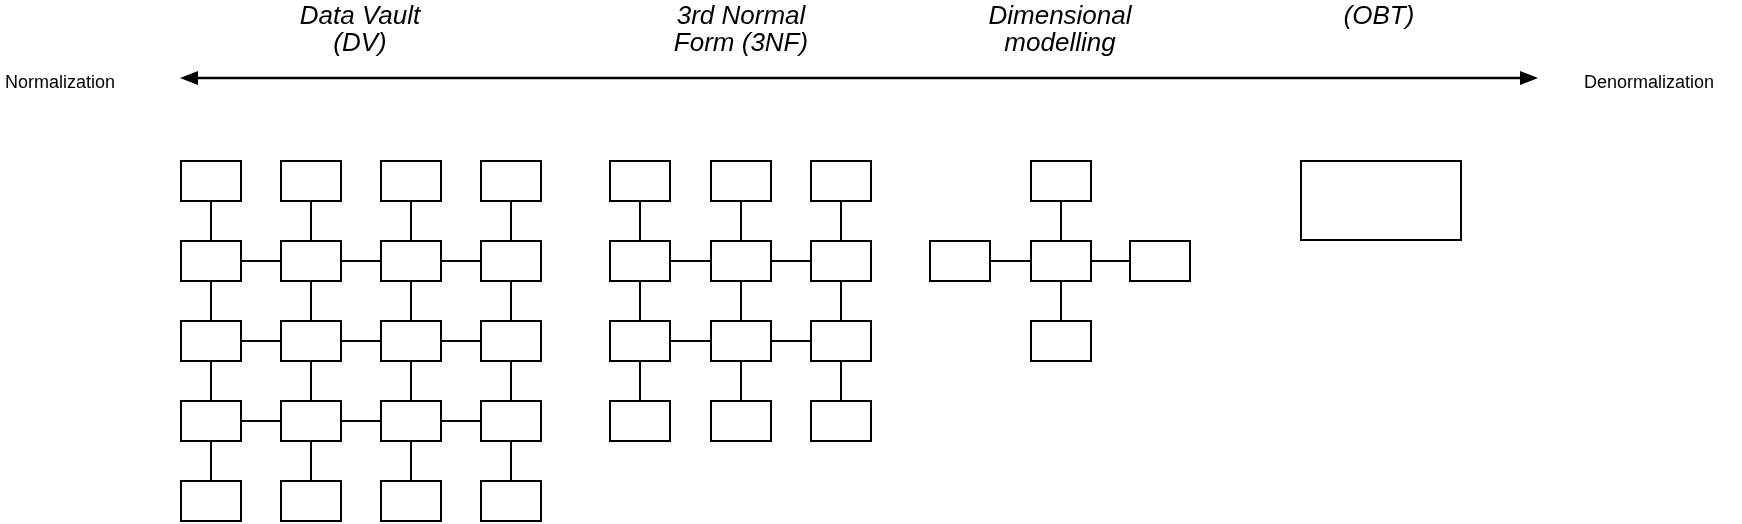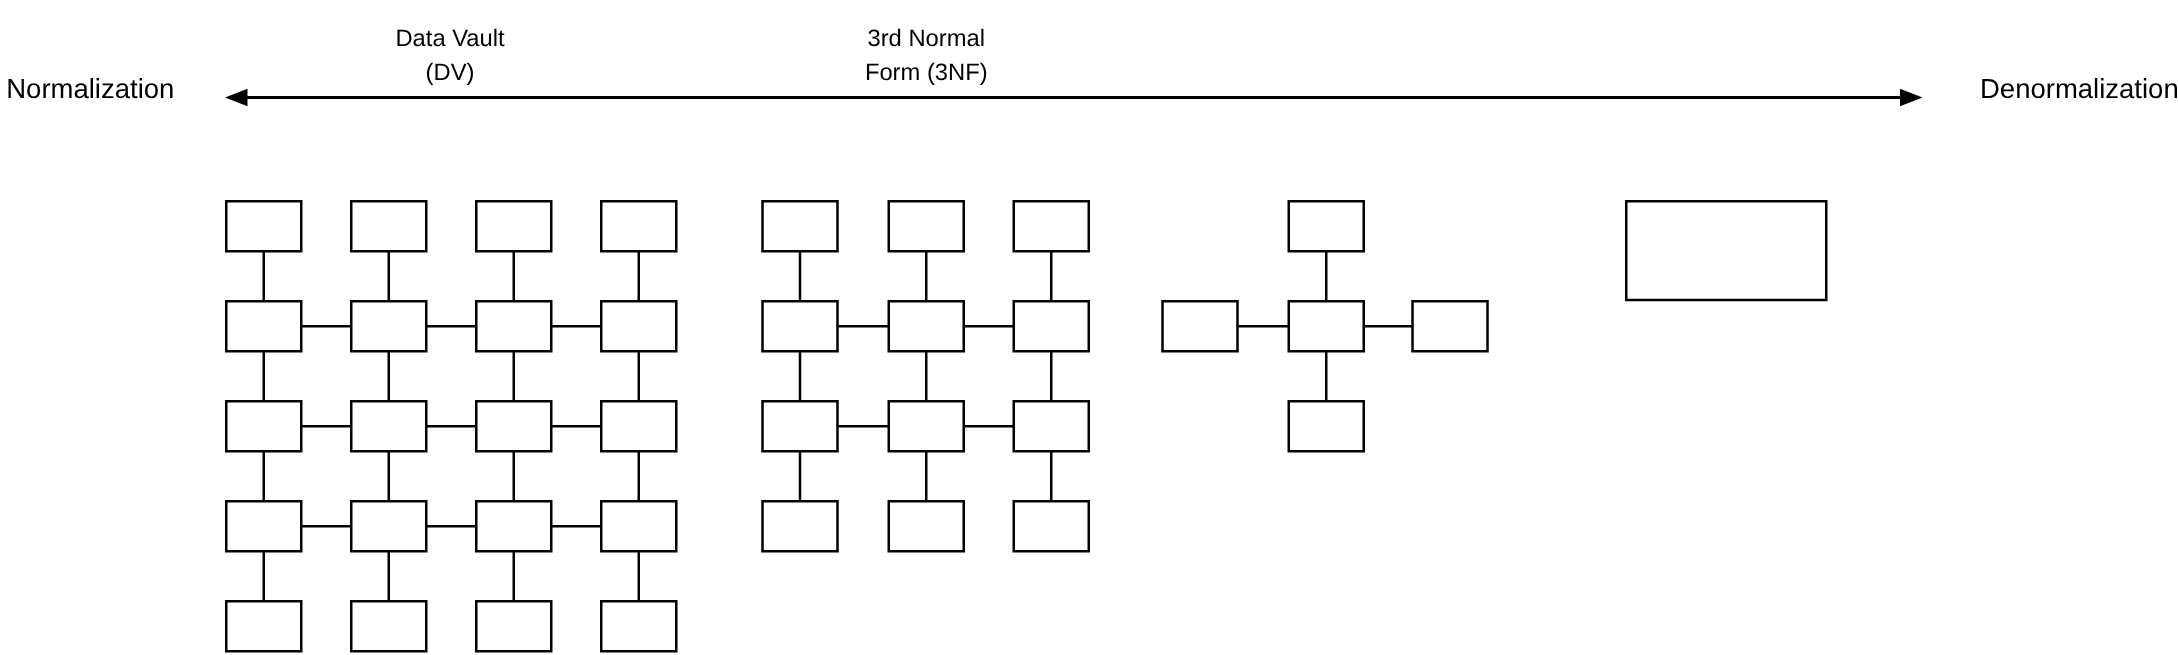--- a/index.html
+++ b/index.html
@@ -18,35 +18,36 @@
   }
   #diagram-svg {
     position: absolute;
     left: 0;
     top: 0;
     width: 1742px;
     height: 524px;
   }
   .end-label {
     position: absolute;
-    top: 58px;
-    font-size: 22px;
+    top: 70px;
+    font-size: 18px;
     line-height: 25px;
     white-space: nowrap;
   }
   .end-label.left  { left: 5px; }
   .end-label.right { left: 1562px; margin-left: 22px; }
   .group-label {
     position: absolute;
-    top: 18px;
+    top: 2px;
     transform: translateX(-50%);
     text-align: center;
-    font-size: 19px;
+    font-size: 26px;
     line-height: 27px;
     white-space: nowrap;
+    font-style: italic;
   }
 </style>
 </head>
 <body>
 
 <div class="canvas">
 
   <svg id="diagram-svg" viewBox="0 0 1742 524" xmlns="http://www.w3.org/2000/svg">
       <line x1="211" y1="201" x2="211" y2="241" stroke="#000000" stroke-width="2"></line>
       <line x1="211" y1="281" x2="211" y2="321" stroke="#000000" stroke-width="2"></line>
@@ -140,17 +141,22 @@
   <div class="group-label" style="left: 360px;">
     <div>Data Vault</div>
     <div>(DV)</div>
   </div>
 
   <div class="group-label" style="left: 741px; text-align: center;">
     <div>3rd Normal</div>
     <div>Form (3NF)</div>
   </div>
 
+  <div class="group-label" style="left: 1060px;">
+    <div>Dimensional</div>
+    <div>modelling</div>
+  </div>
 
   <div class="group-label" style="left: 1379px;">
+    <div>(OBT)</div>
   </div>
 
 </div>
 
 </body></html>

